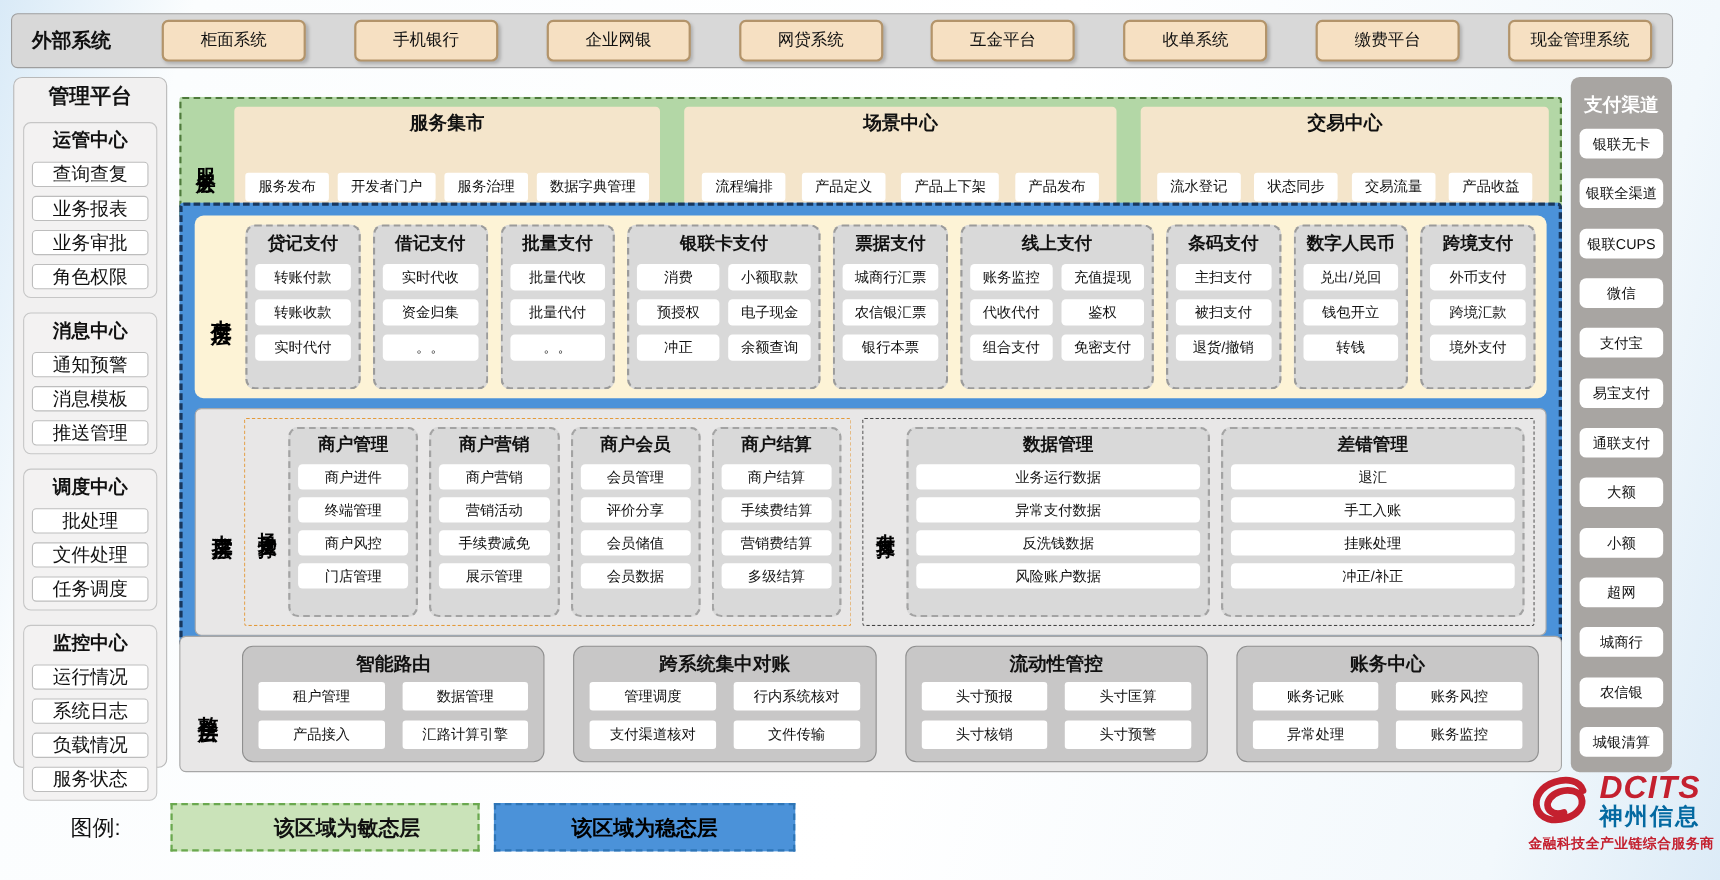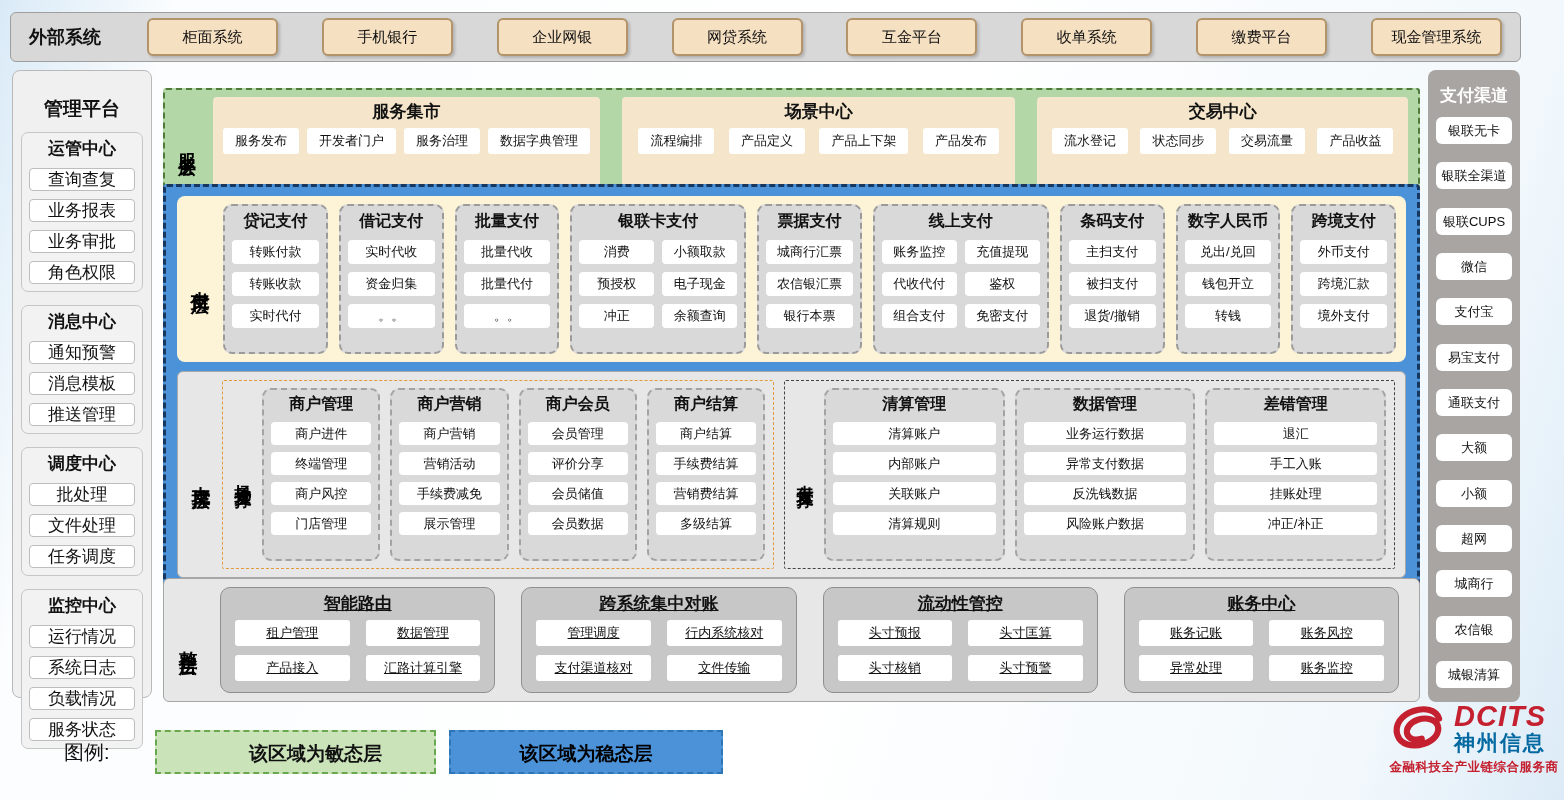--- a/index.html
+++ b/index.html
@@ -20,39 +20,39 @@
   .top-bar{position:absolute;left:10px;top:12px;width:1511px;height:50px;
     background:#d8d8d8;border:1px solid #9e9e9e;border-radius:6px;
     display:flex;align-items:center;padding:0 18px;box-sizing:border-box;}
   .ext-label{font-weight:bold;font-size:18px;width:118px;flex:none;}
   #ext-items{flex:1;display:flex;justify-content:space-between;align-items:center;}
   .ext-item{width:127px;height:34px;line-height:34px;text-align:center;background:#f6e0c2;
     border:2px solid #b3946a;border-radius:6px;font-size:15px;box-shadow:2px 2px 3px rgba(0,0,0,.18);}
 
   
   .left-sidebar{position:absolute;left:12px;top:70px;width:140px;height:628px;box-sizing:border-box;
-    background:#f1f0f0;border:1px solid #b9b9b9;border-radius:8px;padding:21px 8px;}
+    background:#f1f0f0;border:1px solid #b9b9b9;border-radius:8px;padding:0 8px;}
   .mp-title{font-weight:bold;font-size:19px;text-align:center;margin:4px 0 10px;}
   #mp-groups{display:flex;flex-direction:column;gap:13px;}
   .mp-group{background:#f3f2f2;border:1px solid #c6c6c6;border-radius:7px;padding:4px 7px 7px;display:flex;flex-direction:column;gap:8px;}
   .mp-group-title{font-weight:bold;font-size:17px;text-align:center;}
   .mp-item{height:21px;line-height:21px;background:#fff;border:1px solid #bdbdbd;border-radius:4px;text-align:center;font-size:17px;}
 
   
   .service-layer{position:absolute;left:163px;top:88px;width:1257px;height:110px;box-sizing:border-box;
     background:#b3d7a6;border:2.5px dashed #4e7a3b;border-radius:3px;
     display:flex;gap:14px;padding:7px 10px;}
   .svc-vlabel{font-size:18px;width:24px;flex:none;}
   #svc-blocks{flex:1;display:flex;gap:22px;}
   .svc-block{background:#f4e5cb;border-radius:4px;padding:3px 10px 6px;display:flex;flex-direction:column;gap:5px;box-sizing:border-box;}
   .svc-block:nth-child(1){flex:1;}
   .svc-block:nth-child(2){flex:1.15;}
   .svc-block:nth-child(3){flex:1.08;}
   .blk-title{font-weight:bold;font-size:17px;text-align:center;white-space:nowrap;}
-  .svc-row{display:flex;justify-content:space-evenly;gap:8px;flex:1;align-items:flex-start;}
+  .svc-row{display:flex;justify-content:space-evenly;gap:8px;flex:1;align-items:flex-end;}
   .svc-item{height:26px;line-height:26px;padding:0 12px;font-size:13px;background:#fff;border-radius:3px;white-space:nowrap;}
 
   
   .stable-wrap{position:absolute;left:163px;top:168px;width:1257px;height:404px;box-sizing:border-box;
     background:#4b92d9;border:3px dashed #17375e;border-radius:4px;padding:9px 11px;margin-top:16px;}
 
   
   .payment-layer{background:#fdf3d6;border-radius:8px;height:166px;box-sizing:border-box;
     display:flex;gap:10px;padding:8px 10px;margin-bottom:9px;}
   .pay-vlabel{font-size:19px;width:26px;flex:none;}
@@ -78,21 +78,21 @@
     padding:4px 7px;display:flex;flex-direction:column;gap:7px;box-sizing:border-box;min-width:0;}
   .sup-col .cell{height:23px;line-height:23px;}
   .sup-col .col-title{font-size:16px;}
 
   
   .integration-layer{position:absolute;left:163px;top:578px;width:1257px;height:124px;box-sizing:border-box;
     background:#e8e7e7;border:1px solid #a6a6a6;border-radius:6px;
     display:flex;gap:12px;padding:8px 12px;}
   .int-vlabel{font-size:19px;width:24px;flex:none;}
   #int-blocks{flex:1;display:flex;gap:26px;padding:0 8px;}
-  .int-block{flex:1;background:#c8c7c7;border:1px solid #8f8f8f;border-radius:10px;padding:4px 14px 8px;box-sizing:border-box;text-decoration:underline;}
+  .int-block{flex:1;background:#c8c7c7;border:1px solid #8f8f8f;border-radius:10px;padding:4px 14px 8px;box-sizing:border-box;}
   .int-block .blk-title{font-size:17px;}
   .int-grid{display:grid;grid-template-columns:1fr 1fr;gap:9px 16px;margin-top:5px;}
   .int-grid .cell{height:26px;line-height:26px;border-radius:3px;}
 
   
   .right-sidebar{position:absolute;left:1428px;top:70px;width:92px;height:632px;box-sizing:border-box;
     background:#a8a5a2;border-radius:8px;padding:8px 8px 14px;display:flex;flex-direction:column;}
   .chan-title{color:#fff;font-weight:bold;font-size:17px;text-align:center;margin:6px 0 2px;}
   #chan-list{flex:1;display:flex;flex-direction:column;justify-content:space-between;margin-top:8px;}
   .chan-item{height:27px;line-height:27px;background:#fff;border-radius:6px;text-align:center;font-size:13px;white-space:nowrap;}
@@ -306,27 +306,20 @@
                 <div class="cell">商户结算</div>
                 <div class="cell">手续费结算</div>
                 <div class="cell">营销费结算</div>
                 <div class="cell">多级结算</div>
               </div>
             </div>
           </div>
           <div class="sup-sec paysup">
             <div class="v-label sec-label">支付支撑</div>
             <div class="sup-cols">
-              <div class="sup-col">
-                <div class="col-title">清算管理</div>
-                <div class="cell">清算账户</div>
-                <div class="cell">内部账户</div>
-                <div class="cell">关联账户</div>
-                <div class="cell">清算规则</div>
-              </div>
               <div class="sup-col">
                 <div class="col-title">数据管理</div>
                 <div class="cell">业务运行数据</div>
                 <div class="cell">异常支付数据</div>
                 <div class="cell">反洗钱数据</div>
                 <div class="cell">风险账户数据</div>
               </div>
               <div class="sup-col">
                 <div class="col-title">差错管理</div>
                 <div class="cell">退汇</div>

